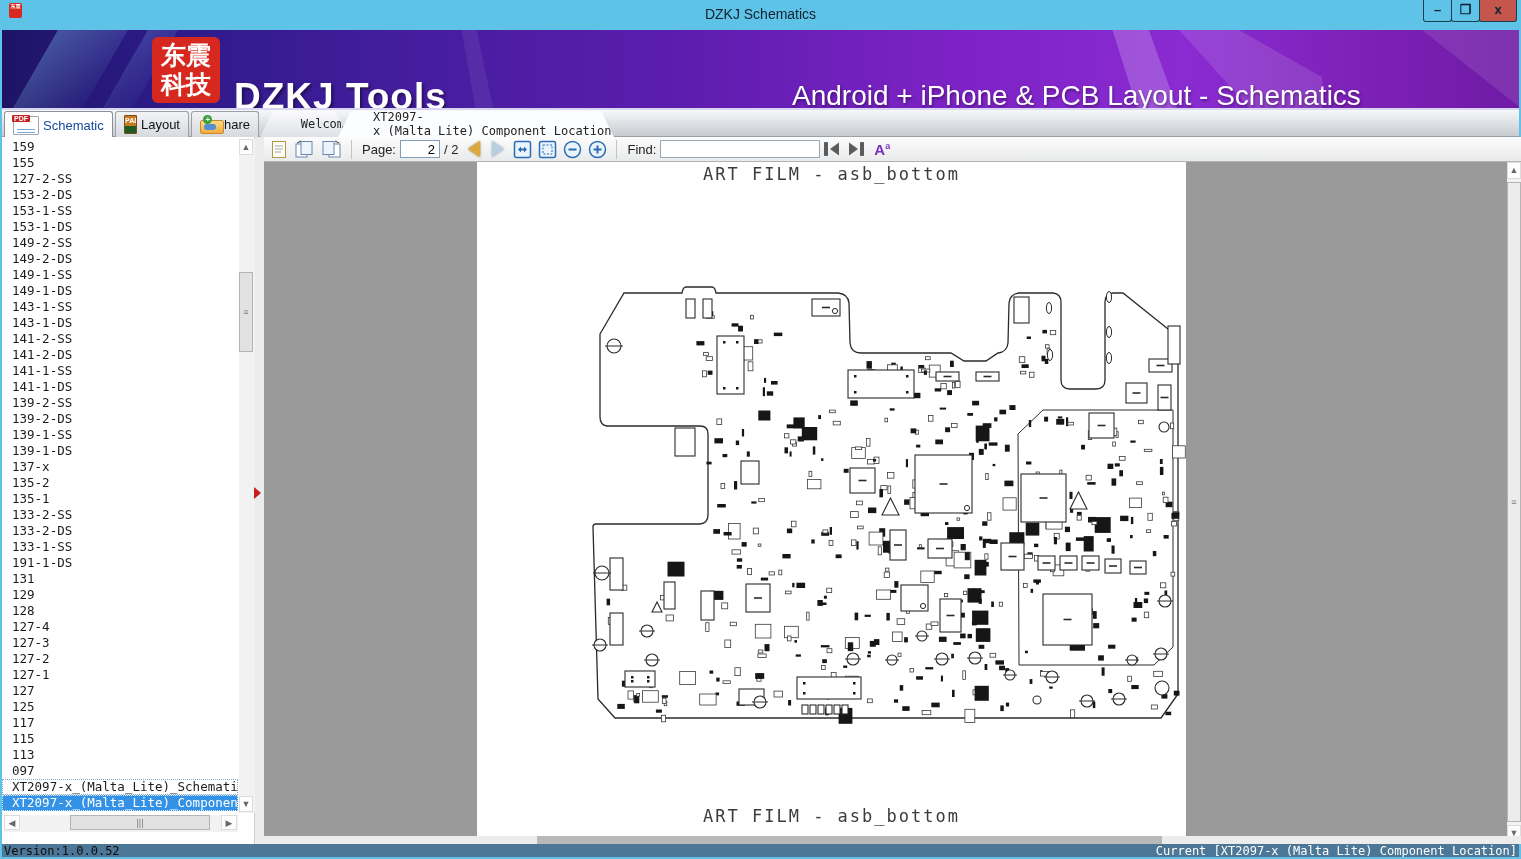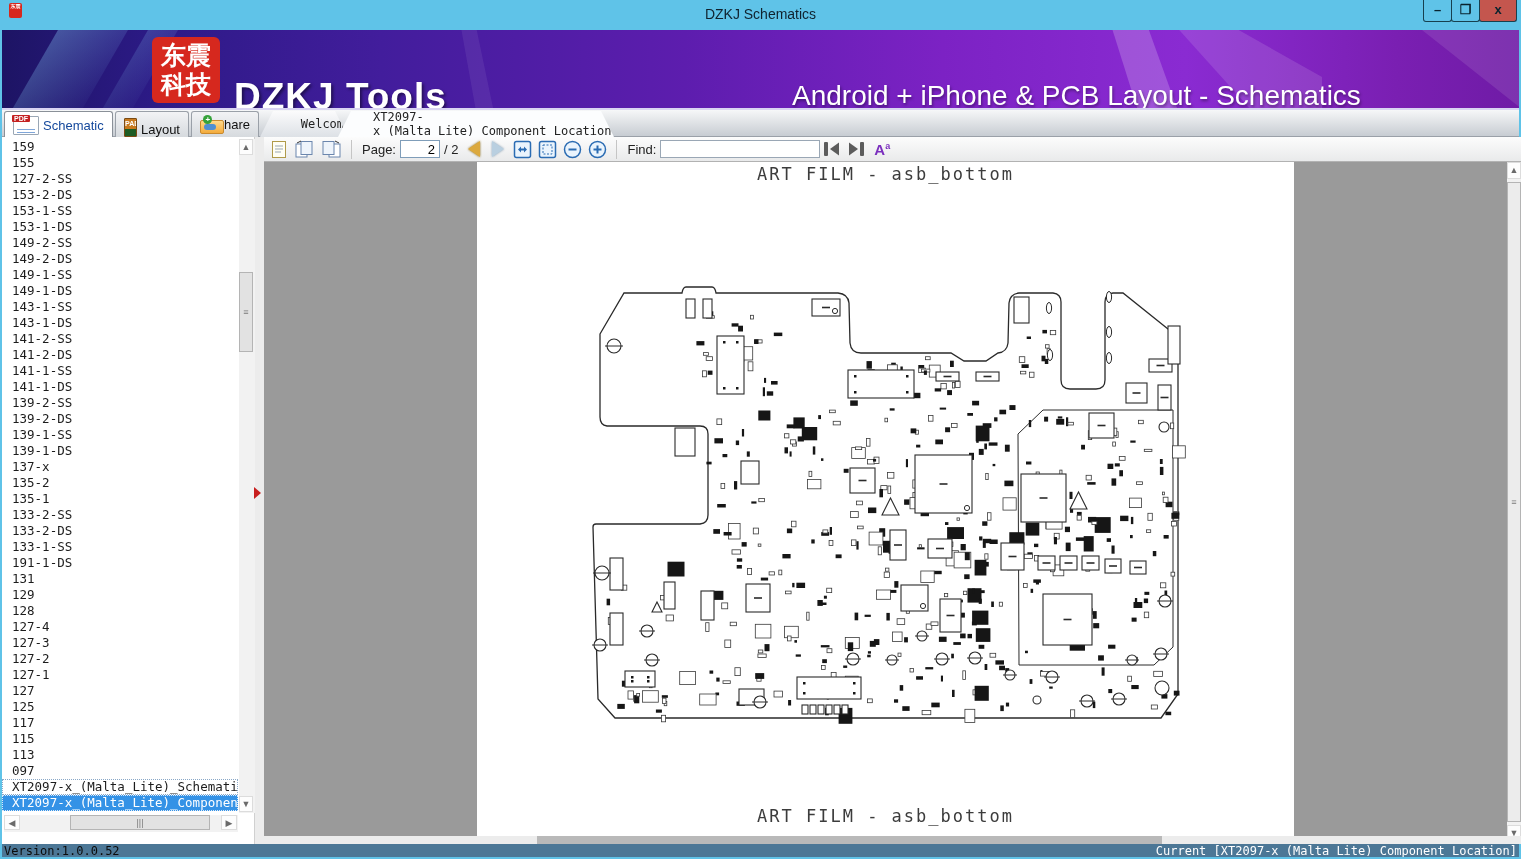--- a/index.html
+++ b/index.html
@@ -37,21 +37,21 @@
   .tagline { position:absolute; left:790px; top:50px; font-size:28px; color:#fff; text-shadow:1px 2px 3px rgba(0,0,0,.4); }
   .banner-edge { position:absolute; left:0; top:108px; width:100%; height:2px; background:#d9d4f2; }
 
   
   .tabbar { position:absolute; left:0; top:110px; width:100%; height:27px;
             background:linear-gradient(#f6f7f8,#c7ccd2); border-bottom:1px solid #9aa0a8; }
   .apptab { position:absolute; top:1px; height:26px; border:1px solid #9aa0a8; border-bottom:none; border-radius:3px 3px 0 0;
             background:linear-gradient(#f2f3f5,#d6dade); display:flex; align-items:center; gap:4px; padding:0 8px; font-size:13px; color:#111; }
   .apptab.active { background:#fff; border-color:#8a9098; color:#14489c; height:27px; }
   .tab-schematic { left:2px; width:109px; }
-  .tab-layout { left:113px; width:74px;align-items:flex-end; }
+  .tab-layout { left:113px; width:74px; }
   .tab-share { left:189px; width:68px; }
   .pdficon { width:26px; height:19px; position:relative; background:#fff; border:1px solid #9aa7b5; border-radius:1px; }
   .pdficon .lines { position:absolute; left:3px; right:3px; top:12px; height:1px; background:#7fa6d9; box-shadow:0 3px 0 #7fa6d9; }
   .pdficon .badge { position:absolute; left:-2px; top:-2px; background:#c42121; color:#fff; font-size:7px; font-weight:bold; padding:0 2px; border-radius:1px; }
   .padsicon { width:26px; height:19px; border:1px solid #7c4a12; border-radius:1px; background:#1d5c24; position:relative; overflow:hidden;}
   .padsicon .top { position:absolute; left:0; top:0; width:100%; height:10px; background:#c87a1e; color:#fff; font-size:7px; font-weight:bold; text-align:center; line-height:10px; }
   .shareicon { width:26px; height:19px; position:relative; }
   .shareicon .folder { position:absolute; left:0; bottom:0; width:24px; height:14px; background:linear-gradient(#ffd98a,#f3ab3c); border:1px solid #c98a2e; border-radius:2px; }
   .shareicon .cloud { position:absolute; left:4px; bottom:4px; width:12px; height:6px; background:#4f8fd2; border-radius:4px; }
   .shareicon .plus { position:absolute; right:-1px; top:0px; width:9px; height:9px; background:#35a23a; border-radius:50%; color:#fff; font-size:8px; line-height:9px; text-align:center; font-weight:bold; }
@@ -86,21 +86,21 @@
   .tb-label { font-size:13px; color:#222; margin:0 4px; }
   .page-input { width:40px; height:18px; border:1px solid #7f9db9; font-size:13px; text-align:right; padding-right:4px; font-family:"Liberation Sans",sans-serif; }
   .find-input { width:160px; height:18px; border:1px solid #9aa7b5; font-size:12px; padding:0 3px; }
   .tri-left { width:0; height:0; border-top:8px solid transparent; border-bottom:8px solid transparent; border-right:12px solid #dca93e; filter:drop-shadow(0 0 1px #8a6914); margin:0 6px; }
   .tri-right { width:0; height:0; border-top:8px solid transparent; border-bottom:8px solid transparent; border-left:12px solid #b9cfe0; filter:drop-shadow(0 0 1px #8aa0b4); margin:0 6px; }
   .fontsize-ic { color:#7b2fbe; font-weight:bold; font-size:15px; margin-left:6px; }
   .fontsize-ic sup { font-size:9px; }
 
   
   .viewer { position:absolute; left:262px; top:162px; width:1243px; height:674px; background:var(--viewer-gray,#9a9a9a); overflow:hidden; }
-  .page { position:absolute; left:213px; top:0; width:817px; height:674px; background:#fff; }
+  .page { position:absolute; left:213px; top:0; width:709px; height:674px; background:#fff; }
   .art-title { position:absolute; width:100%; text-align:center; font-family:"DejaVu Sans Mono",monospace; font-size:17px; letter-spacing:2px; color:#3c3c3c; }
   .art-top { top:2px; }
   .art-bottom { top:644px; }
   .view-vscroll { position:absolute; left:1505px; top:162px; width:16px; height:682px; background:#f2f2f2; }
   .view-hscroll { position:absolute; left:262px; top:836px; width:1259px; height:8px; background:#ececec; }
   .view-hthumb { position:absolute; left:273px; top:0; width:625px; height:8px; background:#b9b9b9; }
   #pcb-svg { position:absolute; left:0; top:0; }
 
   
   .statusbar { position:absolute; left:0; top:844px; width:100%; height:23px; background:var(--status-bar,#4c7796); font-family:"DejaVu Sans Mono",monospace; font-size:12px; }

